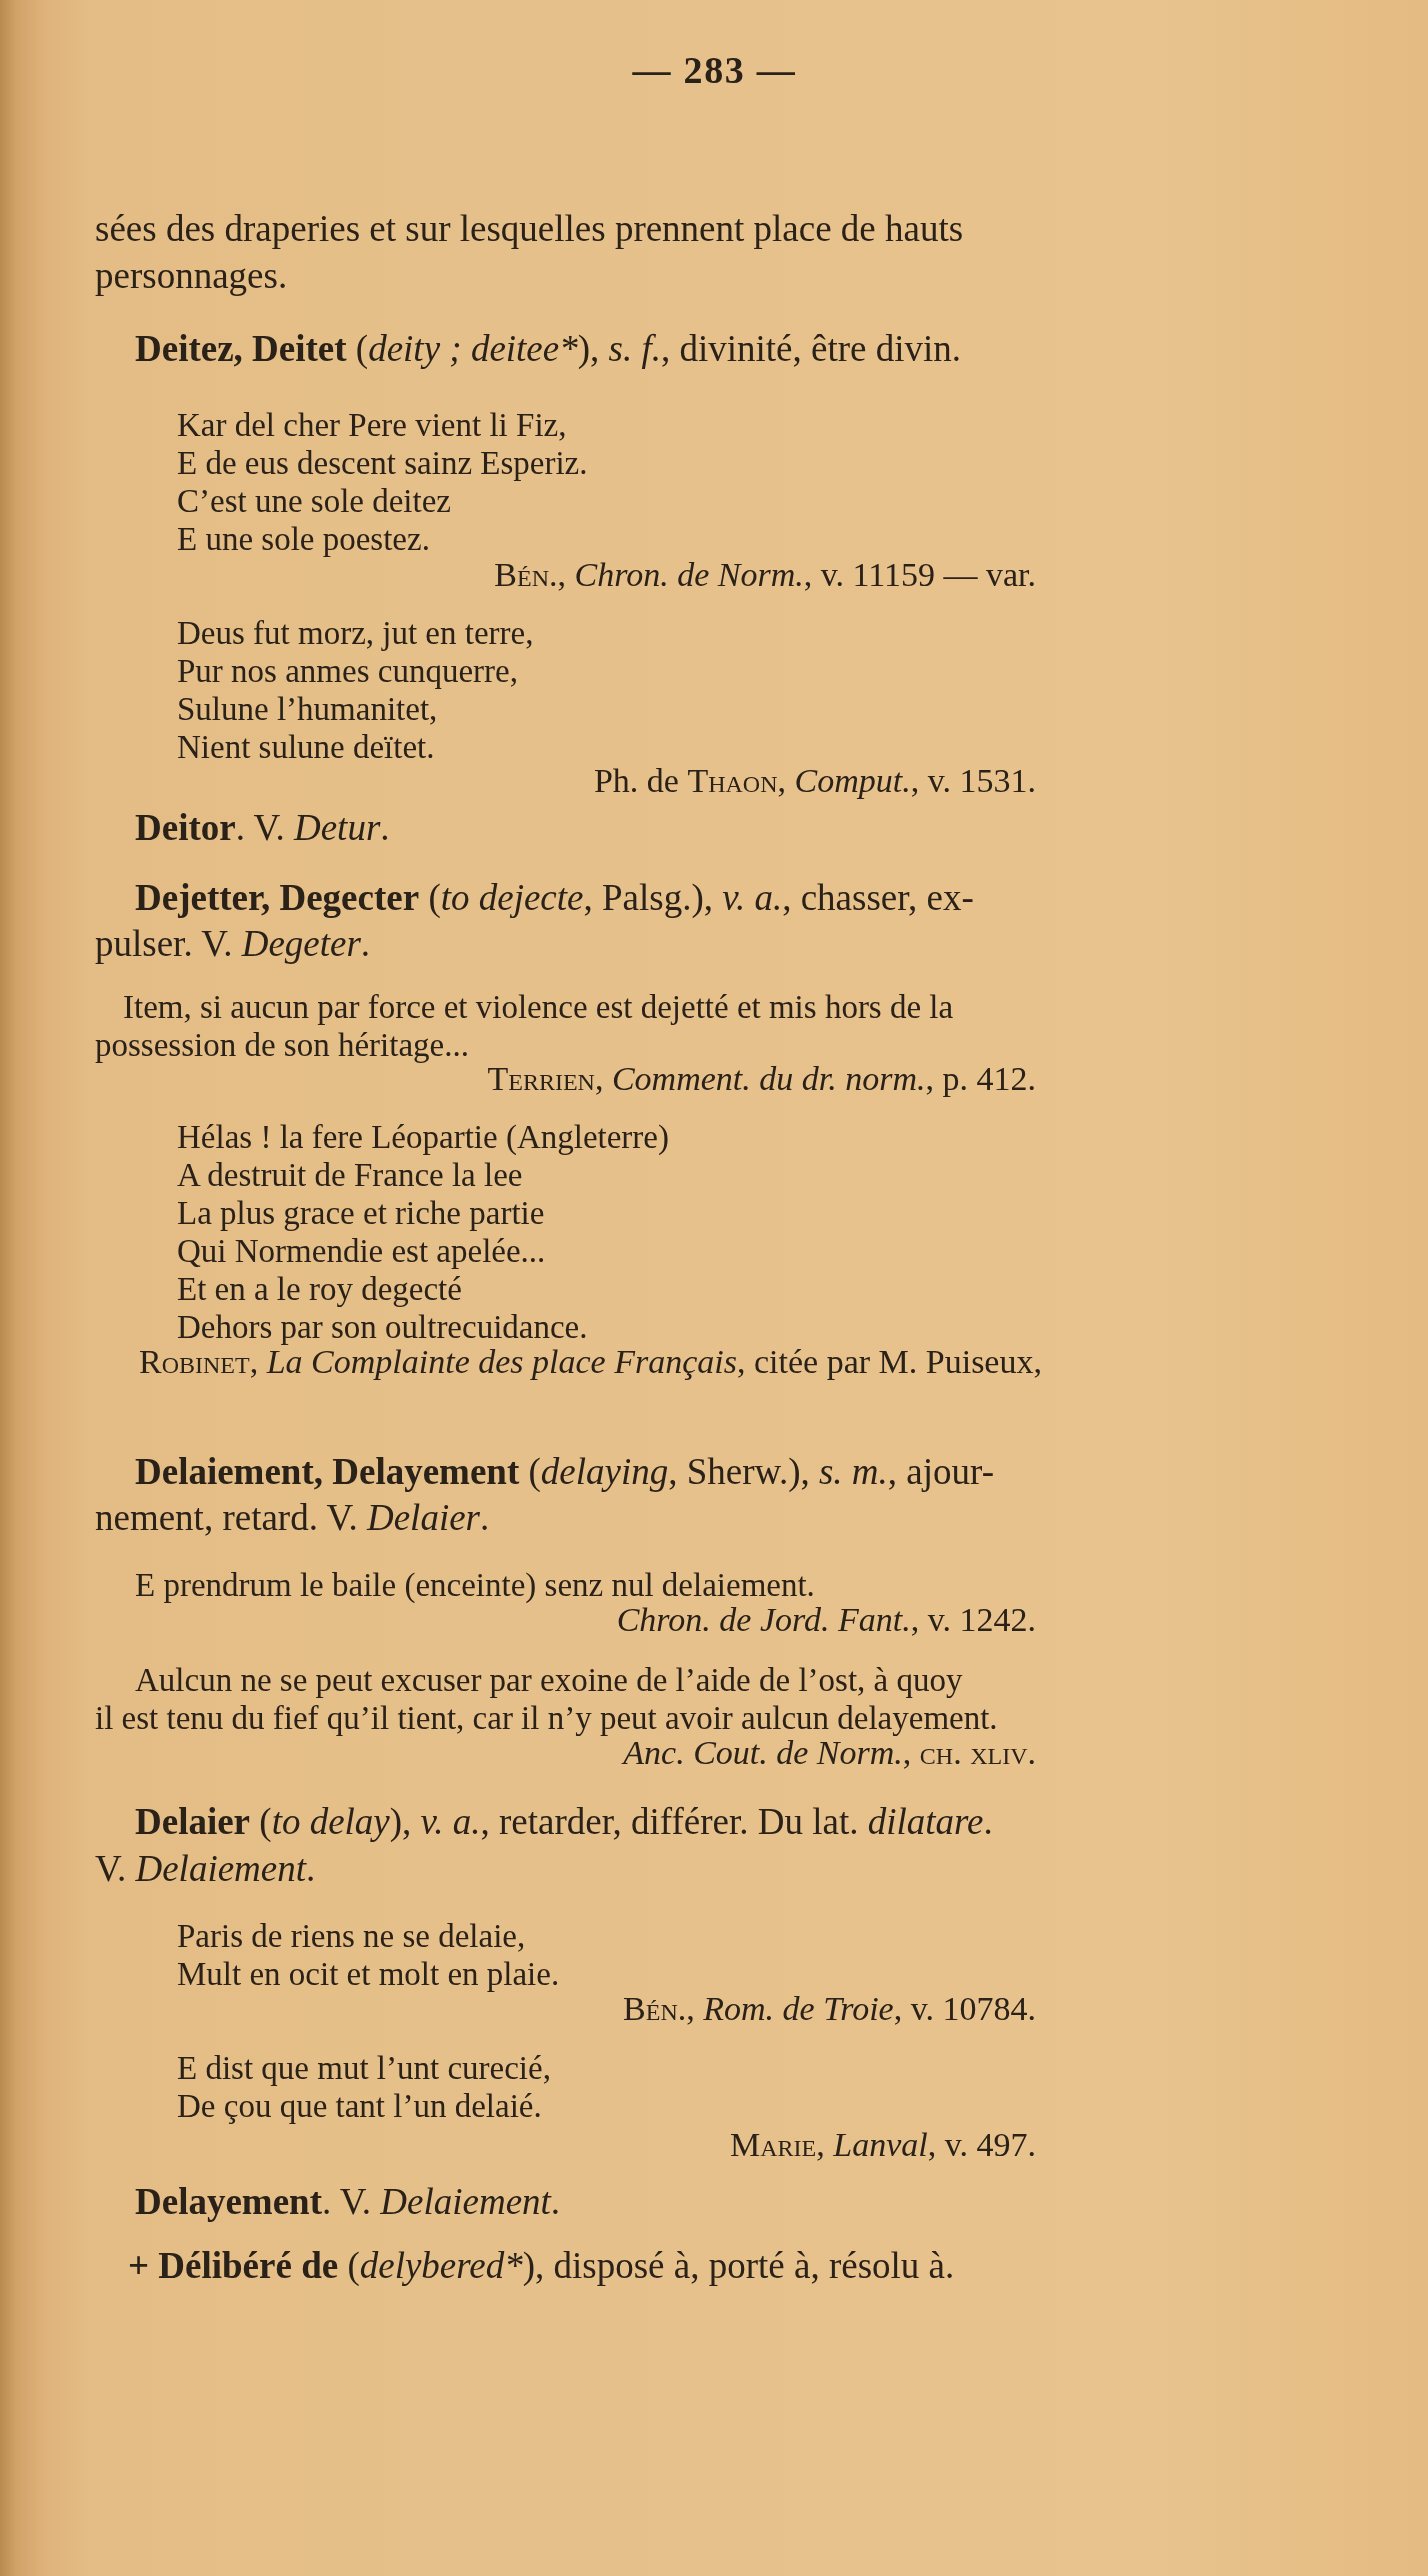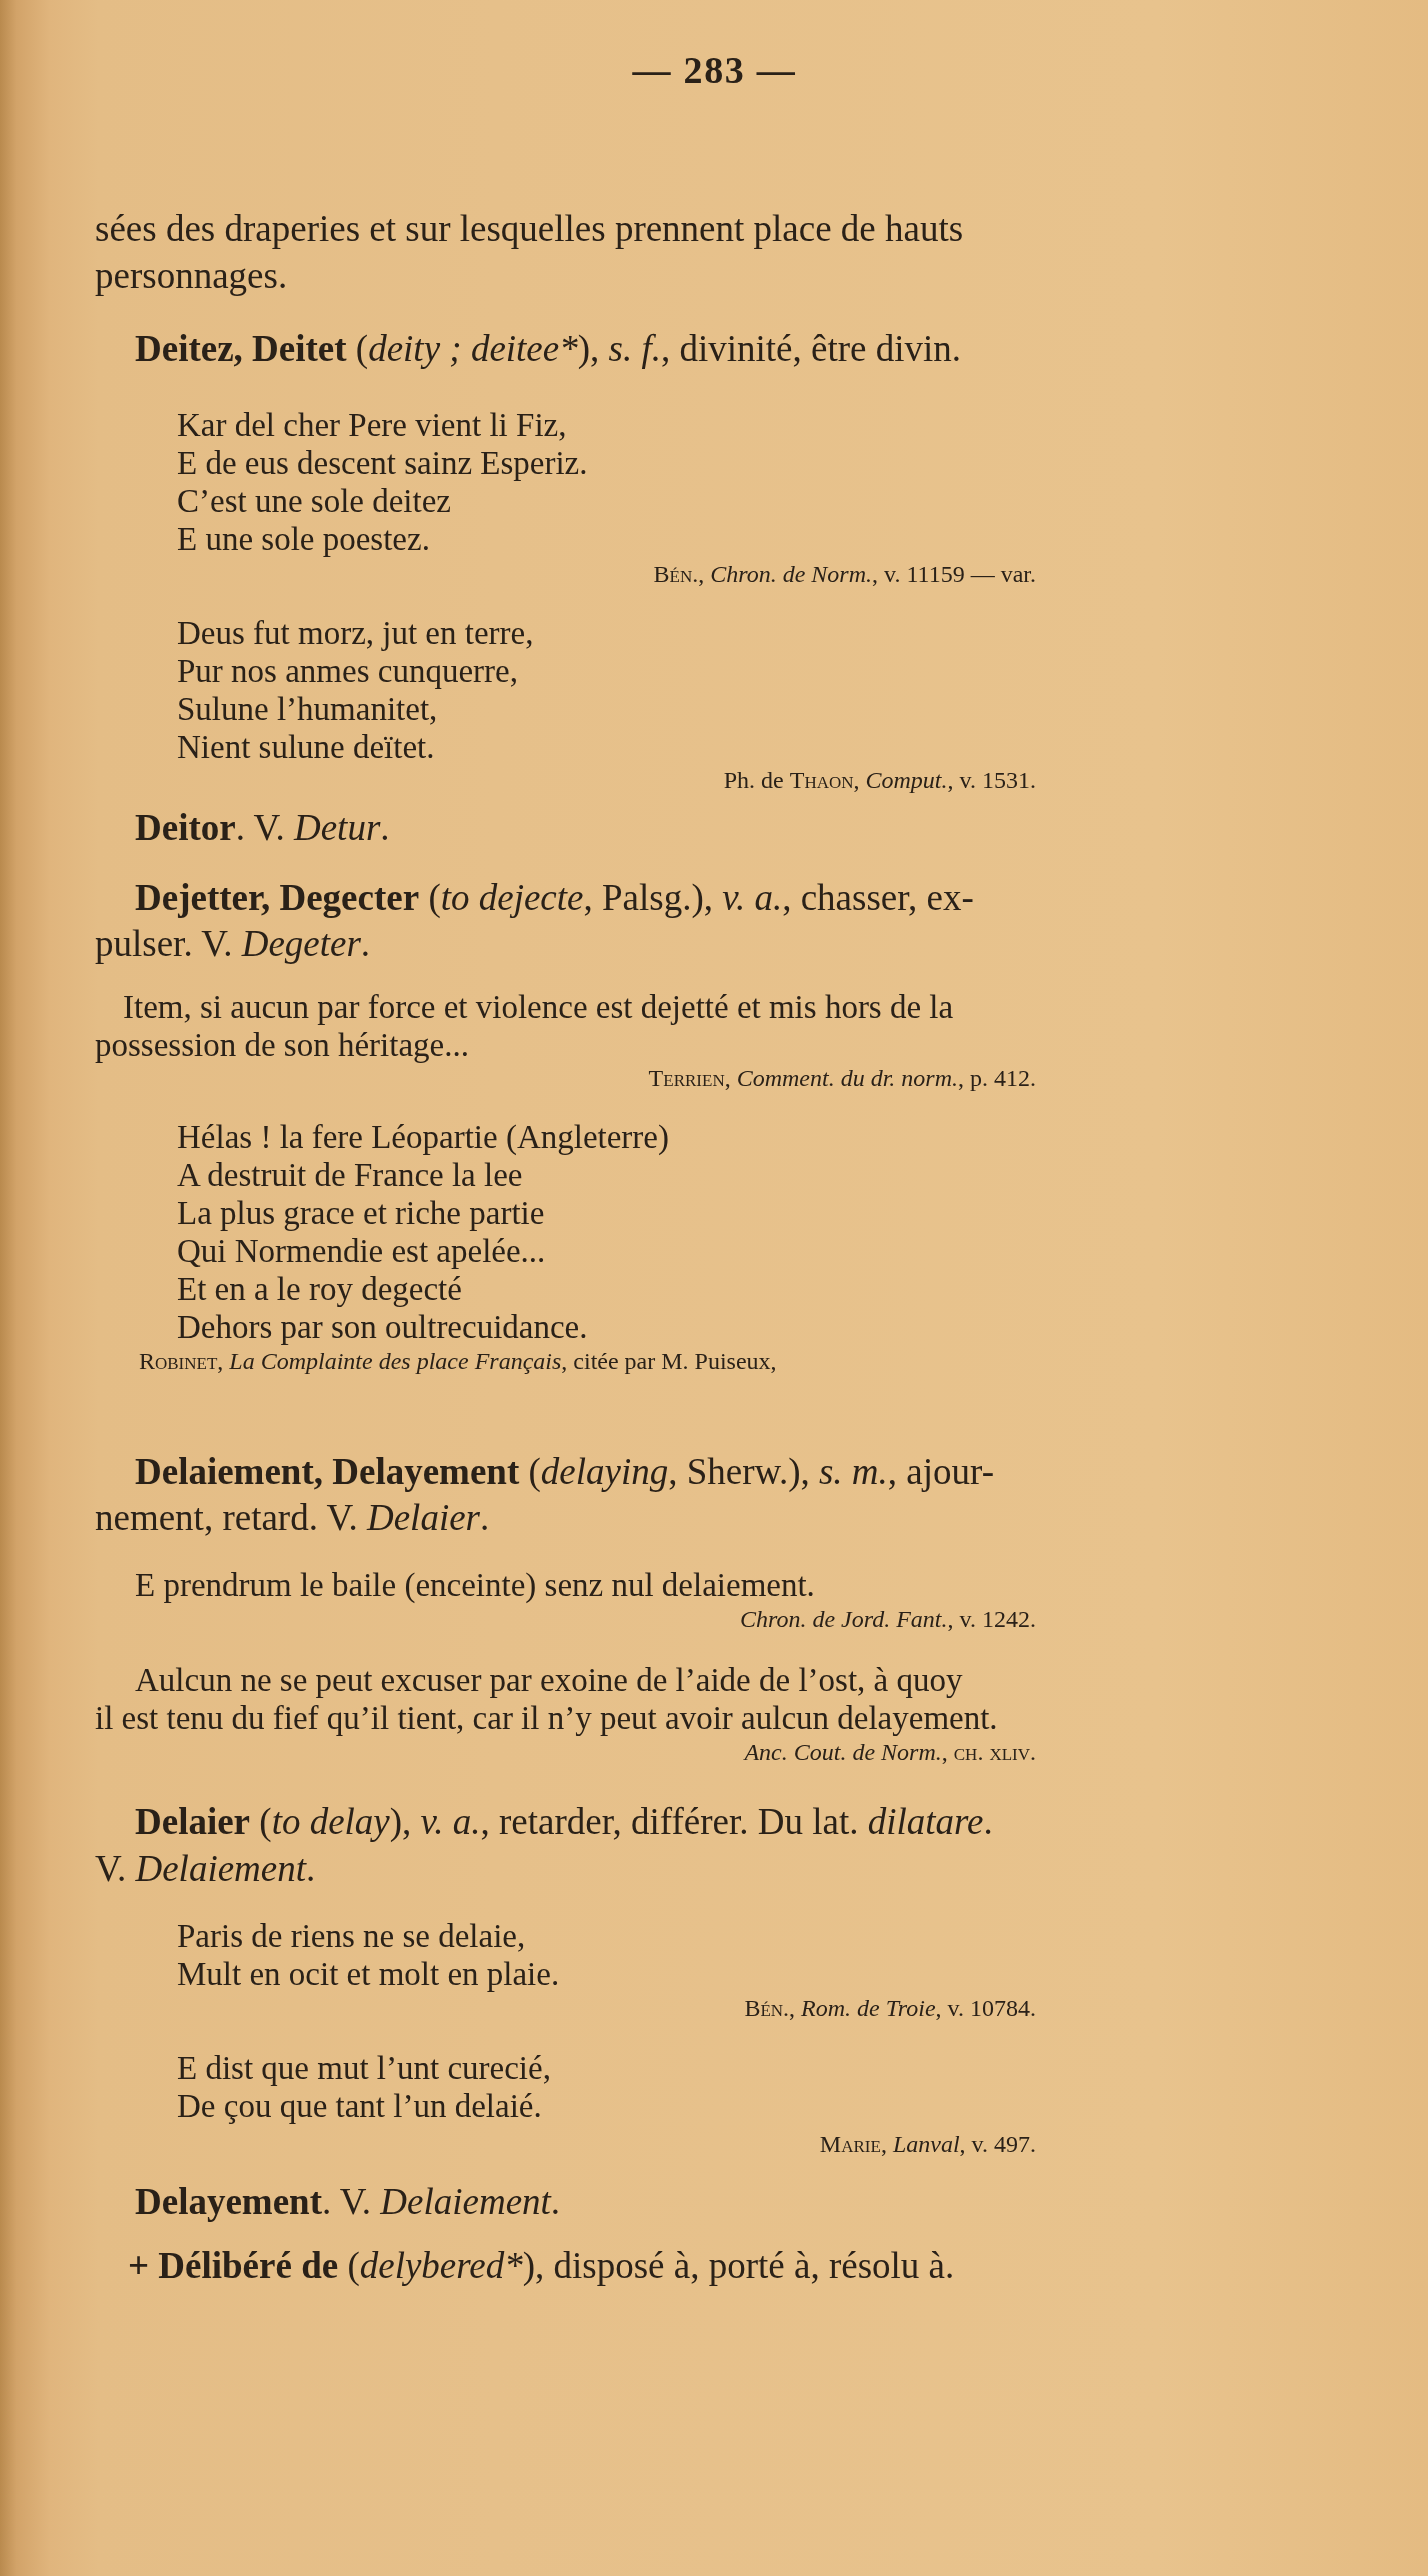--- a/index.html
+++ b/index.html
@@ -8,21 +8,21 @@
     background: linear-gradient(90deg, #b98a4e 0px, #d2a369 16.5px, #e0b57d 50px, #e4bd86 99px, #e6c08a 495px, #e8c38d 1156px, #e4bb82 1429px);
     font-family: "Liberation Serif", "DejaVu Serif", serif;
     color: #2a2118;
     position: relative;
   }
   .page { position: absolute; left: 0; top: 0; width: 1285px; height: 2576px; }
   .abs { position: absolute; white-space: nowrap; }
   .pagenum { left: 0; width: 1429px; text-align: center; top: 48px; font-size: 38px; font-weight: bold; letter-spacing: 1.7px; }
   .body { font-size: 37px; line-height: 46px; }
   .verse { font-size: 33px; line-height: 43px; }
-  .cite { font-size: 24px; line-height: 33px; text-align: right; }
+  .cite { font-size: 34px; line-height: 33px; text-align: right; }
   .hw { font-weight: bold; }
   i, .it { font-style: italic; }
   .sc { font-variant: small-caps; }
   sup { font-size: 0.6em; }
 </style>
 </head>
 <body>
 
 <div class="page">
 

